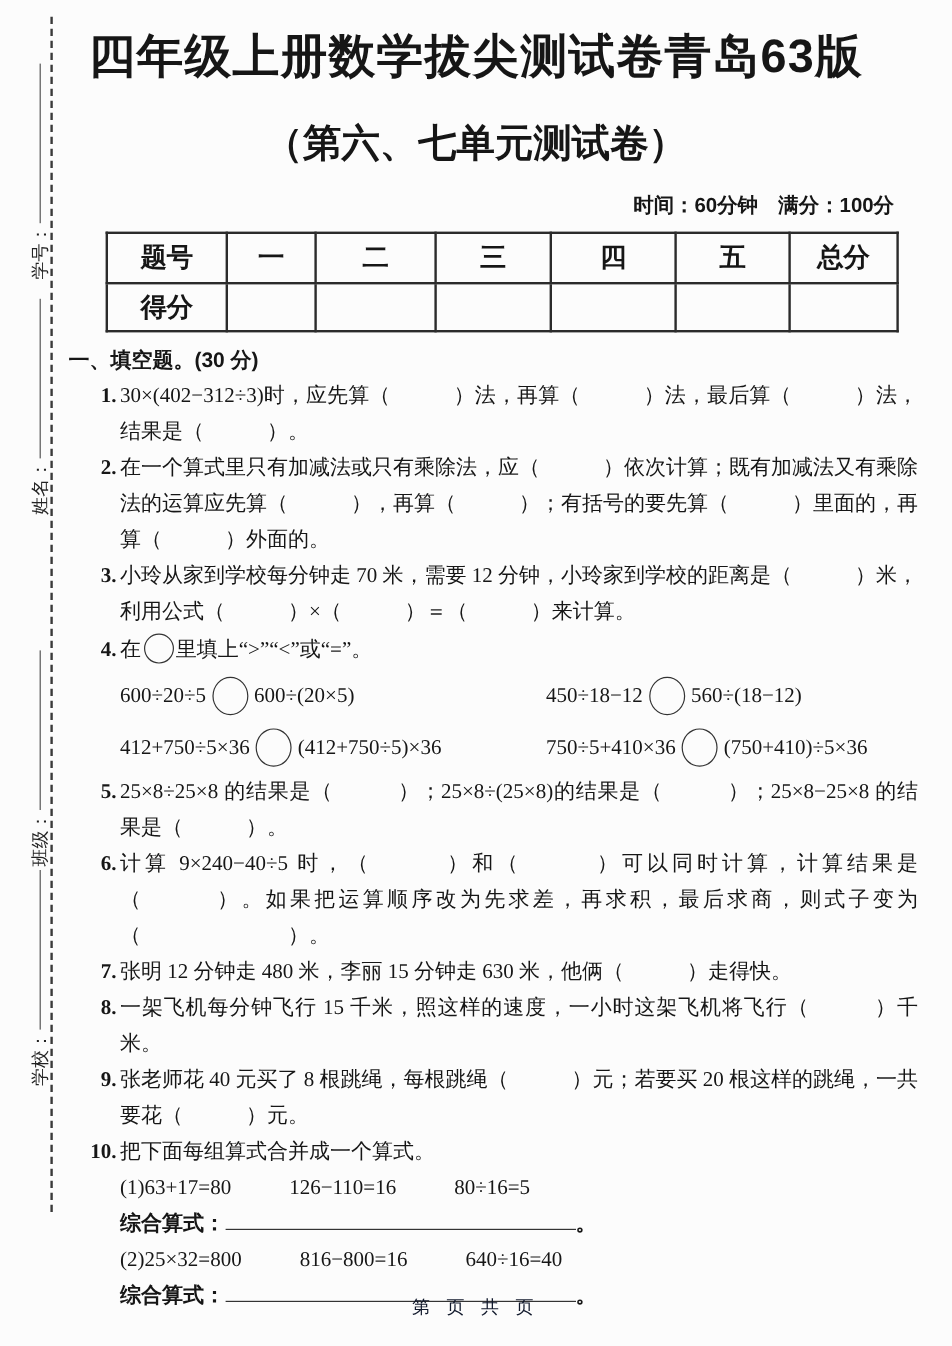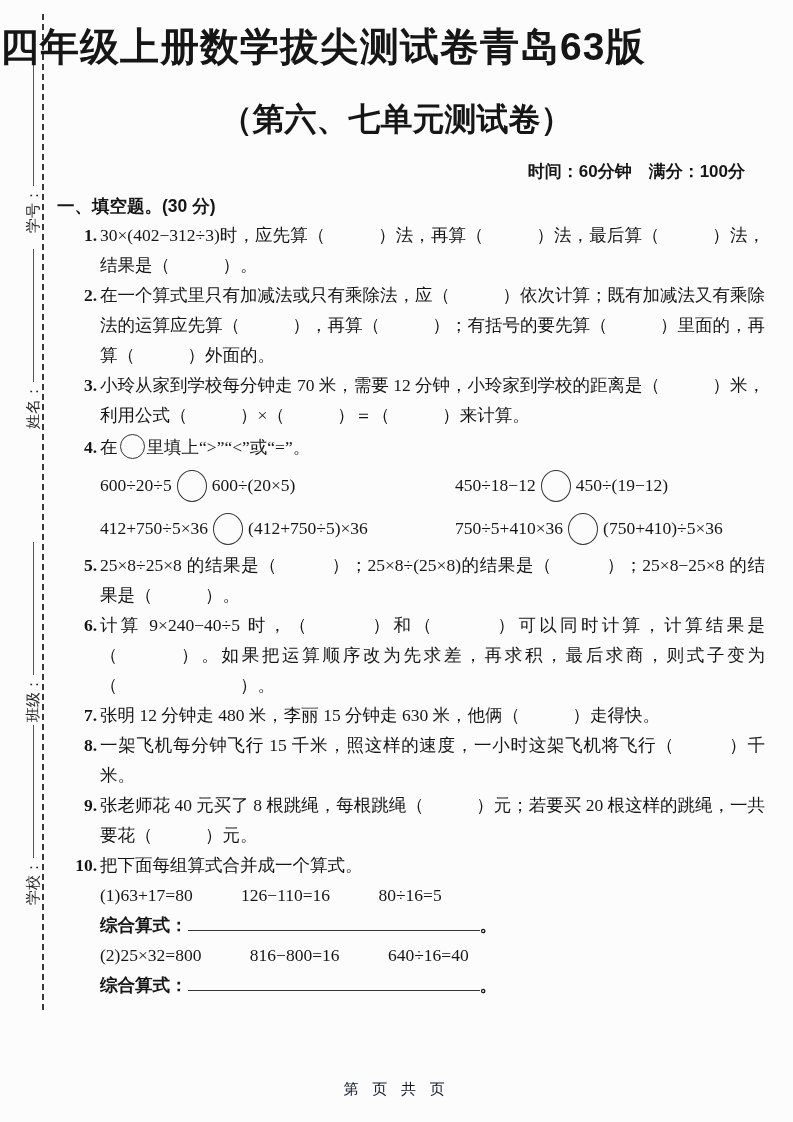--- a/index.html
+++ b/index.html
@@ -14,21 +14,21 @@
   
   .dashed-rule { position:absolute; left:42px; top:14px; height:996px; width:0;
     border-left:2px dashed #3a3a3a; }
   .side-field { position:absolute; left:-57px; width:180px; height:22px;
     display:flex; align-items:center; transform:rotate(-90deg);
     font-size:15px; color:#222; white-space:nowrap; }
   .side-field .wline { flex:1; border-bottom:1.5px solid #555; height:1px; margin-left:2px; }
 
   .main { position:absolute; left:0; top:0; width:793px; }
 
-  .title { margin-top:20px; font-weight:bold; font-size:39px; letter-spacing:1px; }
+  .title { margin-top:20px; text-align:center; font-weight:bold; font-size:39px; letter-spacing:1px; }
   .subtitle { margin-top:24px; text-align:center; font-weight:bold; font-size:32px; }
   .meta { margin-top:18px; padding-right:48px; text-align:right; font-size:17px; font-weight:bold; }
 
   table.score-table { border-collapse:collapse; margin:10px 0 0 88px;
     font-size:22px; font-weight:bold; text-align:center; }
   table.score-table td { border:2px solid #2b2b2b; }
   table.score-table tr:first-child td { height:42px; }
   table.score-table tr:last-child td { height:40px; }
 
   .section-heading { margin:11px 0 2px 57px; font-weight:bold; font-size:17.5px; }
@@ -76,20 +76,42 @@
   <span>学校：</span>
   <span class="wline"></span>
 </div>
 
 <div class="main">
 
   <div class="title hei">四年级上册数学拔尖测试卷青岛63版</div>
   <div class="subtitle hei">（第六、七单元测试卷）</div>
   <div class="meta hei">时间：60分钟　满分：100分</div>
 
+  <table class="score-table">
+    <tbody>
+        <tr>
+      <td style="width:100px;">题号</td>
+      <td style="width:74px;">一</td>
+      <td style="width:100px;">二</td>
+      <td style="width:96px;">三</td>
+      <td style="width:104px;">四</td>
+      <td style="width:95px;">五</td>
+      <td style="width:90px;">总分</td>
+    </tr>
+    <tr>
+      <td>得分</td>
+      <td></td>
+      <td></td>
+      <td></td>
+      <td></td>
+      <td></td>
+      <td></td>
+    </tr>
+  </tbody>
+    </table>
 
   <div class="section-heading hei">一、填空题。(30 分)</div>
 
   <div class="q">
     <span class="qnum">1.</span>
     <span>30×(402−312÷3)时，应先算（　　　）法，再算（　　　）法，最后算（　　　）法，结果是（　　　）。</span>
   </div>
 
   <div class="q">
     <span class="qnum">2.</span>
@@ -107,21 +129,21 @@
   </div>
   <div class="q4row">
     <span class="pair pair-left">
       <span>600÷20÷5</span>
       <span class="cmp-circle"></span>
       <span>600÷(20×5)</span>
     </span>
     <span class="pair">
       <span>450÷18−12</span>
       <span class="cmp-circle"></span>
-      <span>450÷(19−12)</span>
+      <span>560÷(18−12)</span>
     </span>
   </div>
   <div class="q4row">
     <span class="pair pair-left">
       <span>412+750÷5×36</span>
       <span class="cmp-circle"></span>
       <span>(412+750÷5)×36</span>
     </span>
     <span class="pair">
       <span>750÷5+410×36</span>

